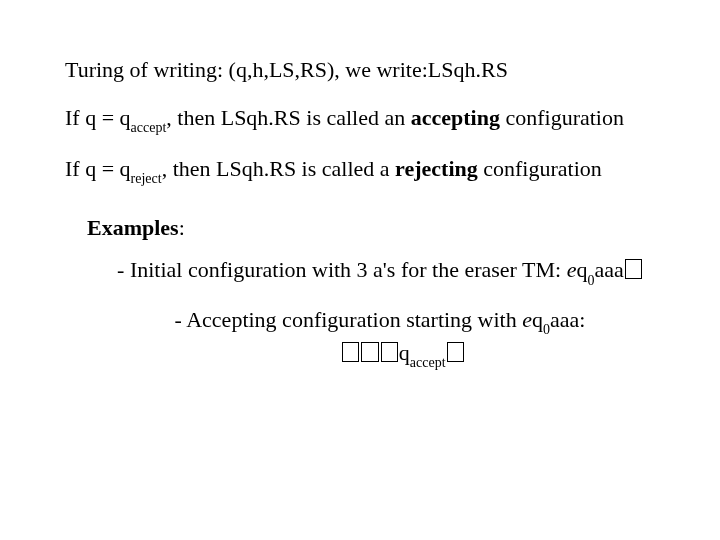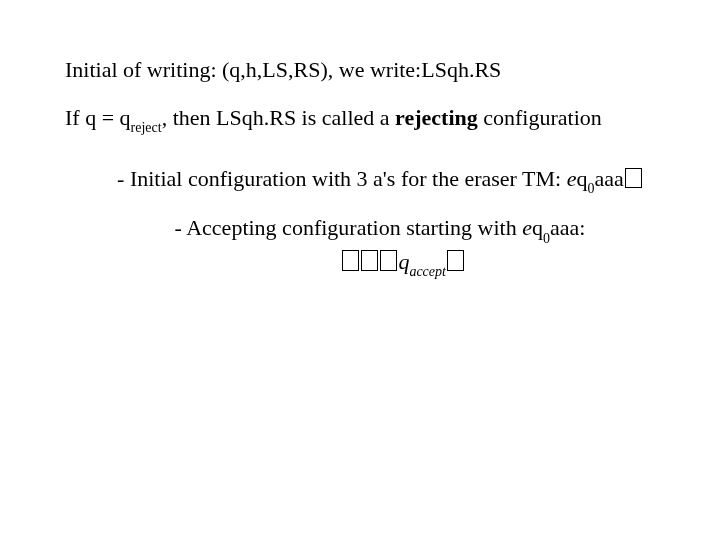--- a/index.html
+++ b/index.html
@@ -57,37 +57,42 @@
     width: 0.78em;
     height: 0.92em;
     border: 1px solid #000;
     box-sizing: border-box;
     vertical-align: -2px;
     margin: 0 1px;
   }
   .right-chunk {
     display: inline-block;
     margin-left: 46px;
-    font-style: italic;
   }
 </style>
 </head>
 <body>
 
 <div class="slide">
 
 
-  <p class="body-line">Initial of writing: (q,h,LS,RS), we write:LSqh.RS</p>
+  <p class="body-line">Turing of writing: (q,h,LS,RS), we write:LSqh.RS</p>
 
+  <p class="body-line">
+    <span>If q = q</span><span class="sub">accept</span><span>, then  LSqh.RS is called an </span><span class="bold">accepting</span><span> configuration</span>
+  </p>
 
   <p class="body-line">
     <span>If q = q</span><span class="sub">reject</span><span>, then LSqh.RS is called a </span><span class="bold">rejecting</span><span> configuration</span>
   </p>
 
   <div class="examples">
+    <p class="ex-label">
+      <span class="bold">Examples</span><span>:</span>
+    </p>
 
     <p class="ex-item">
       <span>- Initial configuration with 3 a's for the eraser TM: </span><span class="italic">e</span><span>q</span><span class="sub">0</span><span>aaa</span><span class="blank-sym"></span>
     </p>
 
     <p class="ex-item">
       <span>- Accepting configuration starting with </span><span class="italic">e</span><span>q</span><span class="sub">0</span><span>aaa:</span>
       <span class="right-chunk">
         <span class="blank-sym"></span><span class="blank-sym"></span><span class="blank-sym"></span><span>q</span><span class="sub">accept</span><span class="blank-sym"></span>
       </span>

